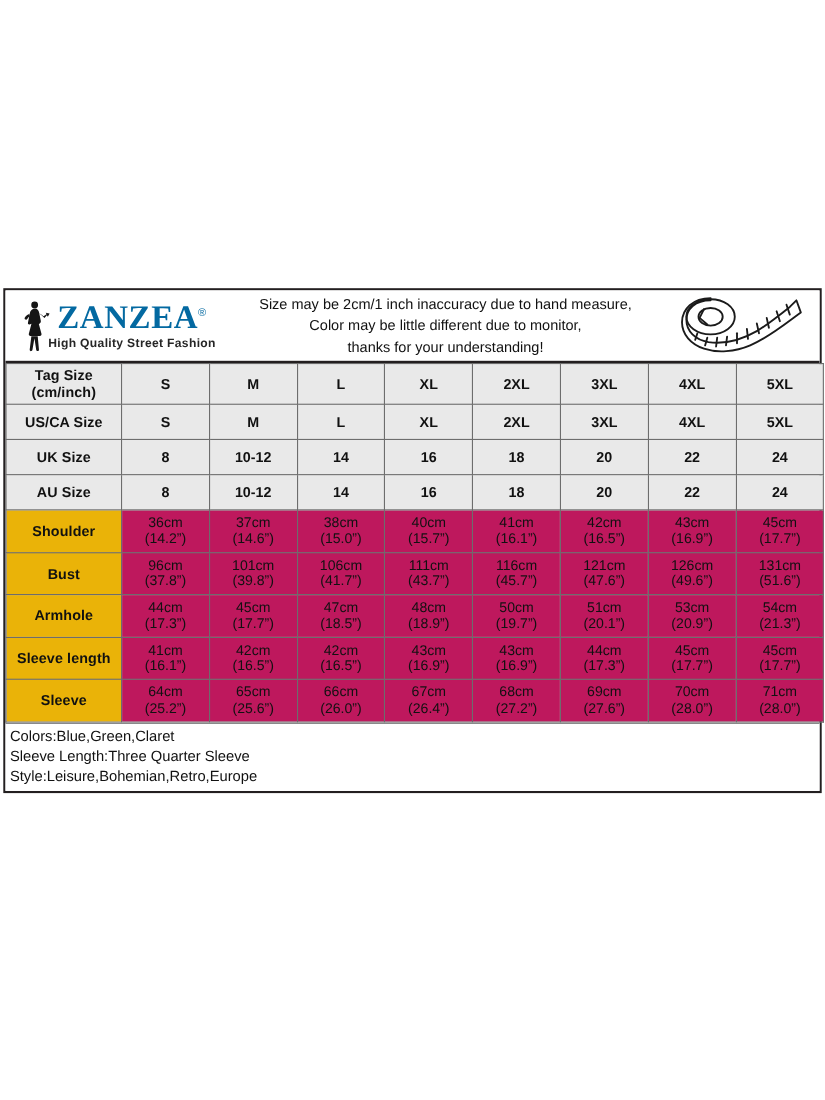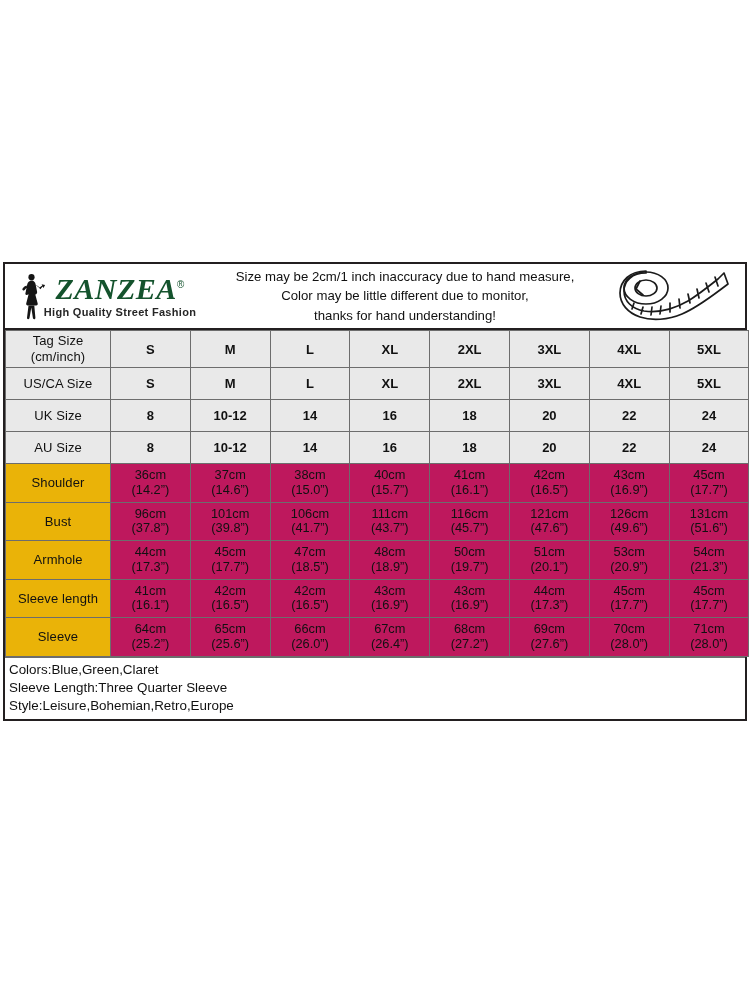--- a/index.html
+++ b/index.html
@@ -44,24 +44,23 @@
     padding-left: 6px;
     box-sizing: border-box;
   }
   .logo-figure { width: 26px; height: 48px; flex: 0 0 26px; }
   .logo-text { display: flex; flex-direction: column; align-items: center; margin-left: -2px; }
   .logo-word {
     font-family: "Liberation Serif", serif;
     font-size: 30px;
     font-weight: bold;
     letter-spacing: 0.5px;
-    color: #14532d;
+    color: #0369a1;
     line-height: 1;
     position: relative;
-    font-style: italic;
   }
   .logo-reg {
     font-size: 10px;
     vertical-align: super;
     font-family: "Liberation Sans", sans-serif;
     font-weight: normal;
   }
   .logo-tag {
     font-family: "Liberation Sans", sans-serif;
     font-size: 11px;
@@ -100,21 +99,21 @@
     vertical-align: middle;
     font-size: 13px;
     color: #111111;
     padding: 0;
   }
   col.label-col { width: 105px; }
   col.data-col  { width: 79.8px; }
 
   td.rowlabel {
     background: #e9e9e9;
-    font-weight: normal;
+    font-weight: bold;
     font-size: 13.5px;
     letter-spacing: 0.1px;
     color: #111111;
   }
   td.sizecell {
     background: #e9e9e9;
     font-weight: bold;
     font-size: 13.5px;
     height: 31px;
     color: #111111;
@@ -161,21 +160,21 @@
           <span class="logo-word">
             <span>ZANZEA</span><span class="logo-reg">®</span>
           </span>
           <span class="logo-tag">High Quality Street Fashion</span>
         </span>
       </div>
 
       <div class="notice">
         <div>Size may be 2cm/1 inch inaccuracy due to hand measure,</div>
         <div>Color may be little different due to monitor,</div>
-        <div>thanks for hand understanding!</div>
+        <div>thanks for your understanding!</div>
       </div>
 
       <div class="tape-cell">
         <svg width="118" height="56" viewBox="0 0 118 56">
           <g fill="none" stroke="#1b1b1b" stroke-width="1.7" stroke-linejoin="round" stroke-linecap="round">
             <path d="M30 5 C16 5 8 13 8 23 C8 33 16 41 28 43 C42 45 58 41 72 33 C82 27 92 19 102 11 L108 5 L112 16 L104 22 C92 31 80 40 66 46 C52 52 36 53 24 49 C12 45 4 36 4 25 C4 13 14 3 30 3 Z"></path>
             <ellipse cx="30" cy="20" rx="22" ry="16"></ellipse>
             <ellipse cx="30" cy="20" rx="11" ry="8"></ellipse>
             <path d="M24 13 L20 21 L27 27"></path>
             <path d="M18 35 L16 41"></path>

